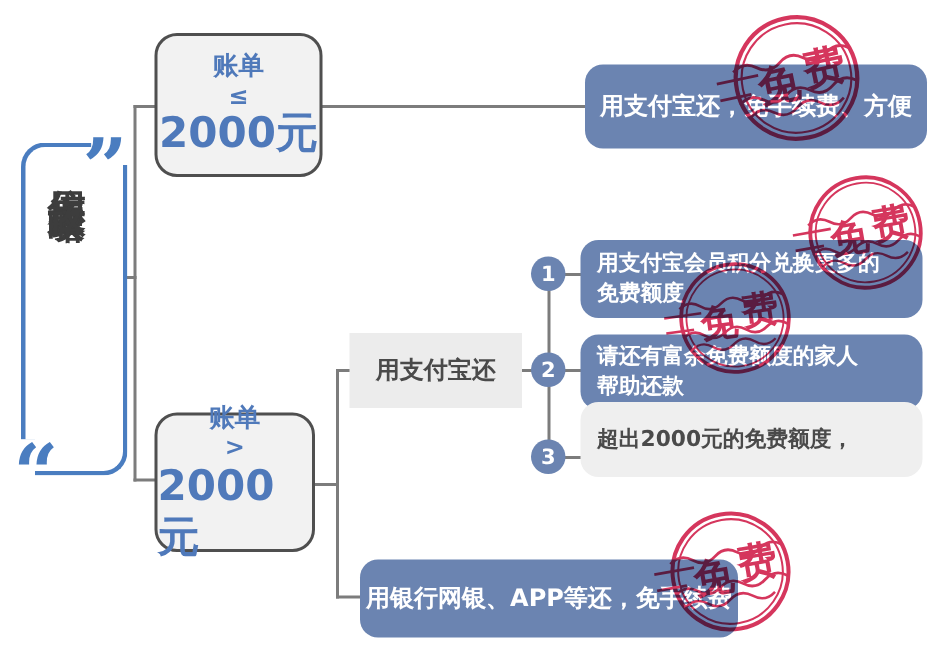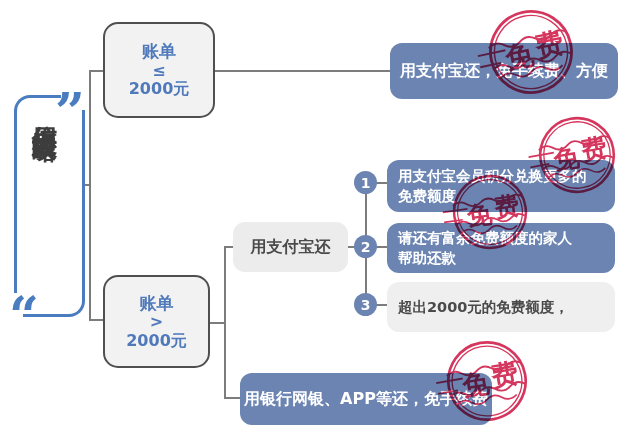--- a/index.html
+++ b/index.html
@@ -27,27 +27,27 @@
   }
 
   
   .node{
     position:absolute;background:#f2f2f2;border:2px solid #4f4f4f;border-radius:15px;
     display:flex;flex-direction:column;align-items:center;justify-content:center;
     color:#4f79ba;font-weight:bold;z-index:4;line-height:1.2;
   }
   .node .l1{font-size:17px;}
   .node .op{font-size:16px;line-height:1.1;}
-  .node .l3{font-size:16px;}
+  .node .l3{font-size:28px;}
   .node-small{left:103px;top:22px;width:108px;height:92px;}
   .node-large{left:103px;top:275px;width:103px;height:89px;}
 
   
   .branch{
-    position:absolute;left:233px;top:222px;width:115px;height:50px;background:#ececec;border-radius:12px;
+    position:absolute;left:233px;top:222px;width:115px;height:50px;background:#ececec;border-radius:0;
     display:flex;align-items:center;justify-content:center;color:#4a4a4a;font-weight:bold;font-size:16px;z-index:4;
   }
 
   
   .result{
     position:absolute;background:#6b84b1;border-radius:12px;color:#ffffff;font-weight:bold;
     display:flex;align-items:center;justify-content:center;text-align:center;z-index:4;
   }
   .result-top{left:390px;top:43px;width:228px;height:56px;font-size:16px;}
   .result-bottom{left:240px;top:373px;width:252px;height:52px;font-size:16px;}
@@ -55,21 +55,21 @@
   
   .step{
     position:absolute;left:387px;width:228px;border-radius:12px;z-index:4;
     display:flex;flex-direction:column;justify-content:center;
     padding-left:11px;box-sizing:border-box;font-weight:bold;font-size:14.5px;line-height:1.4;
   }
   .step.blue{background:#6b84b1;color:#ffffff;}
   .step.gray{background:#efefef;color:#4a4a4a;}
   .step1{top:160px;height:52px;}
   .step2{top:223px;height:50px;}
-  .step3{top:282px;height:50px;}
+  .step3{top:268px;height:50px;}
 
   
   .numcircle{
     position:absolute;width:23px;height:23px;border-radius:50%;background:#6b84b1;color:#fff;
     display:flex;align-items:center;justify-content:center;font-size:14px;font-weight:bold;z-index:5;
   }
   .nc1{left:354px;top:171px;}
   .nc2{left:354px;top:235px;}
   .nc3{left:354px;top:293px;}
 

